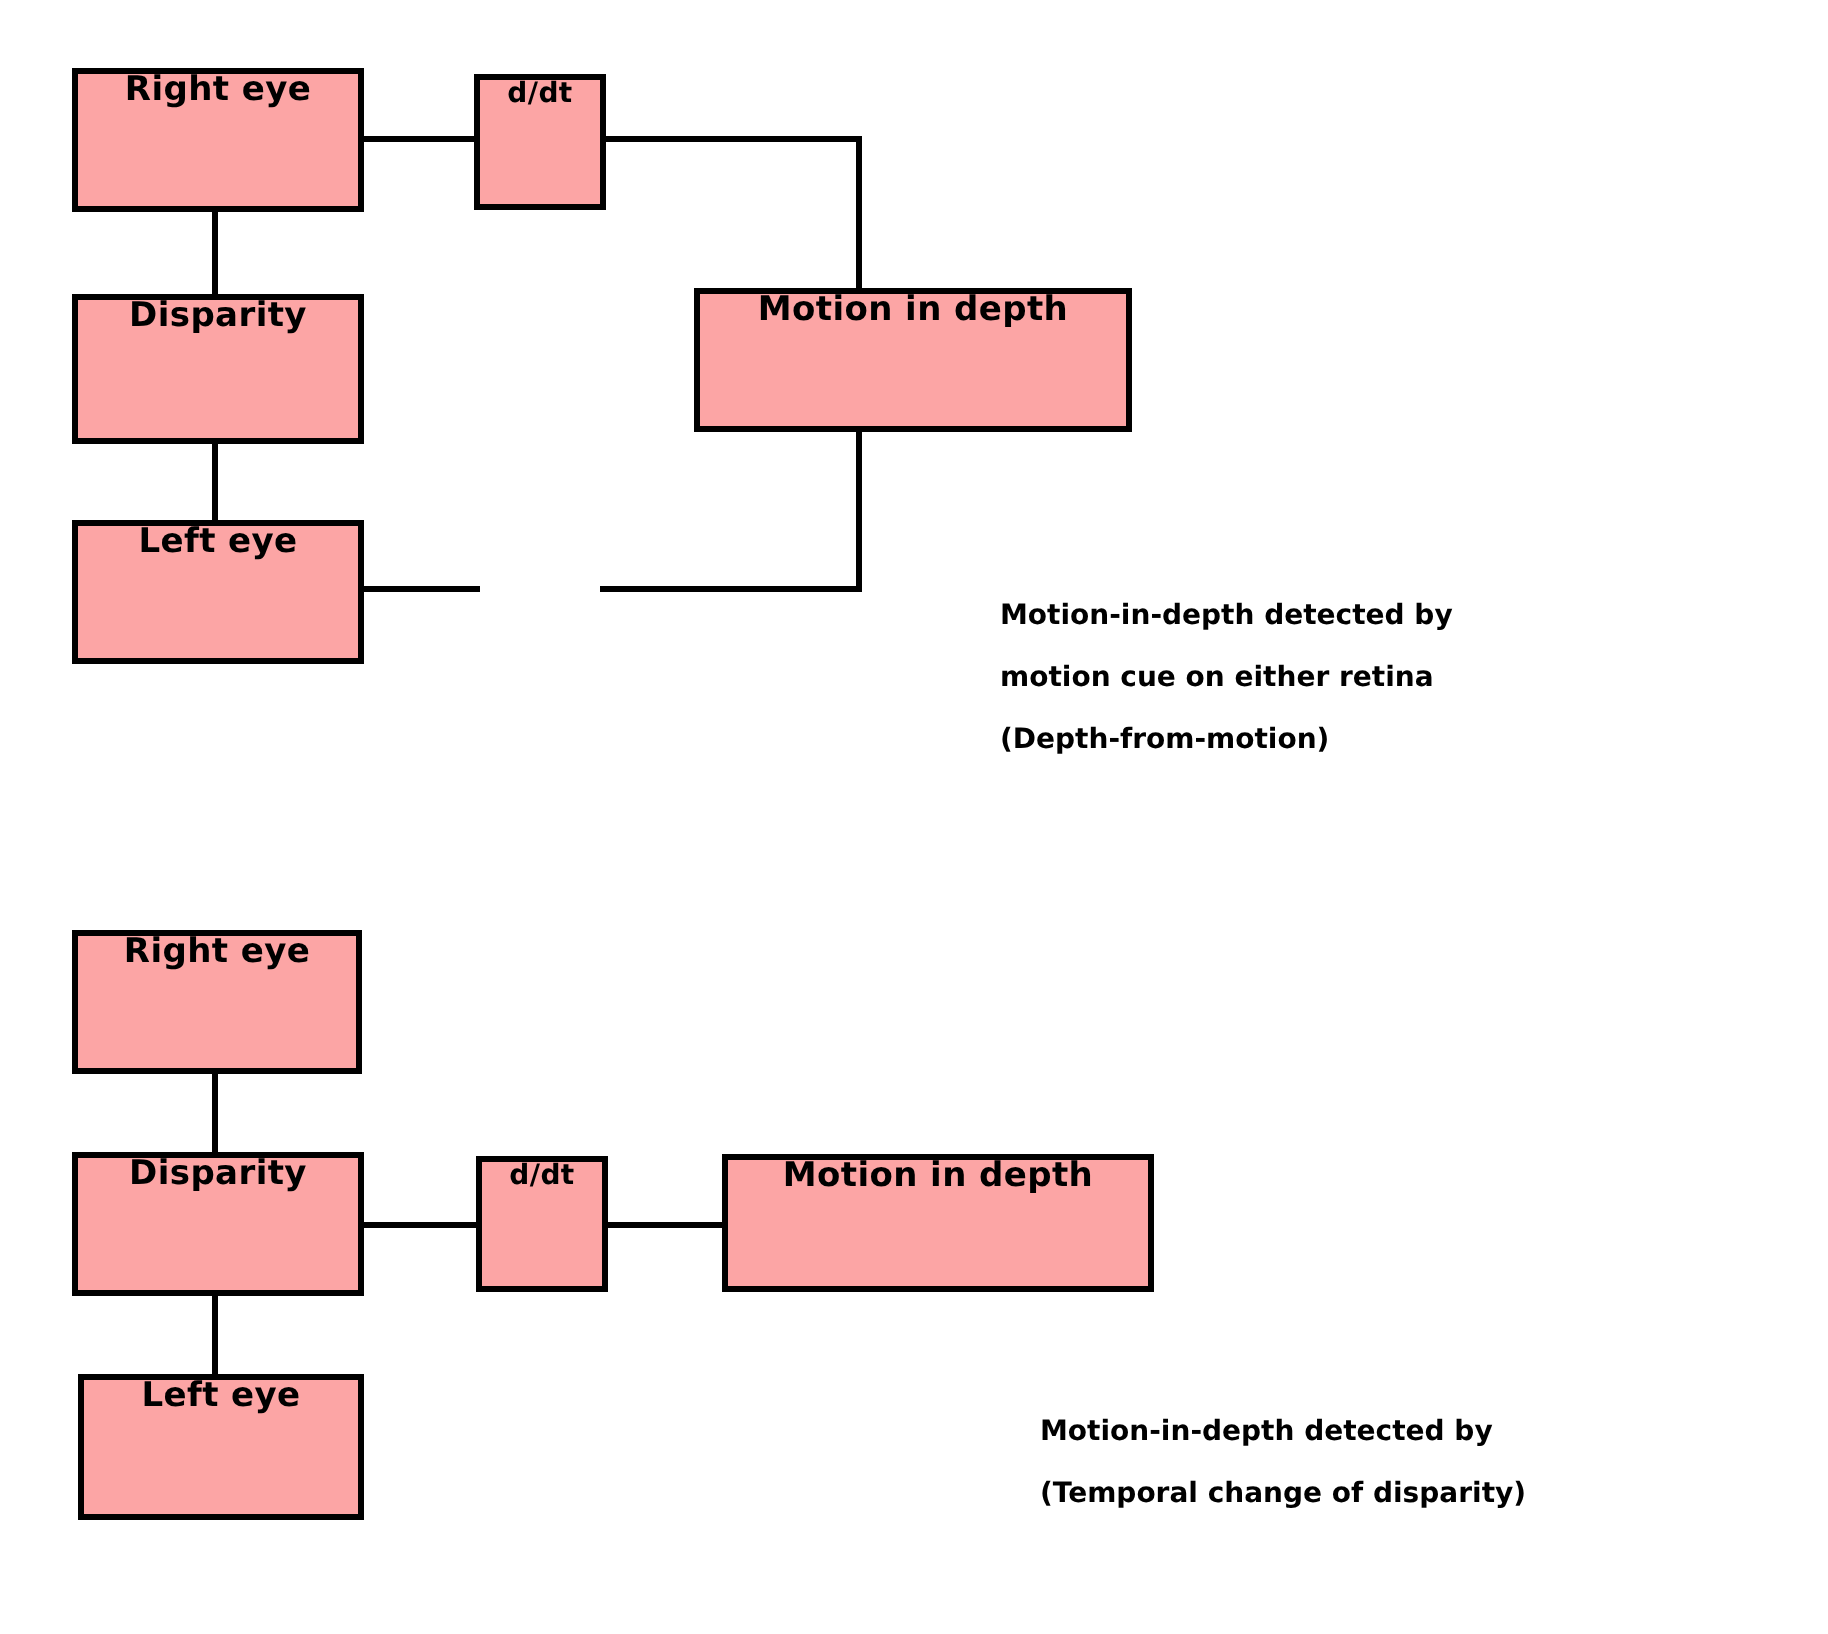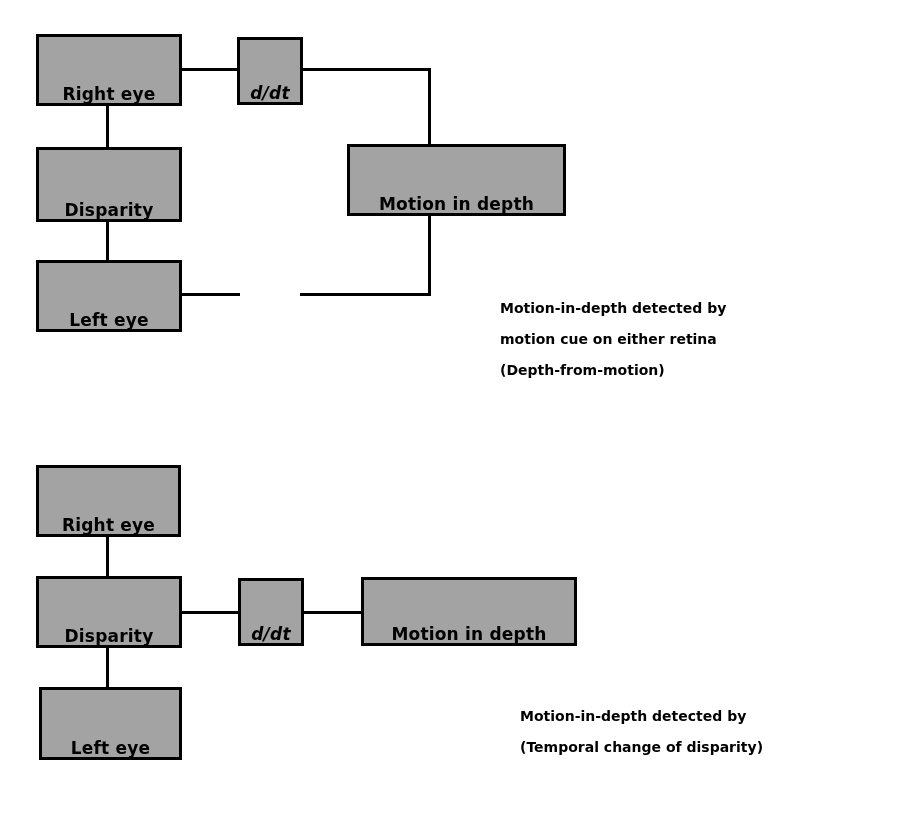--- a/index.html
+++ b/index.html
@@ -12,38 +12,37 @@
     width: 914px;
     height: 817px;
     background: #ffffff;
     overflow: hidden;
     font-family: "DejaVu Sans", sans-serif;
   }
   .box {
     position: absolute;
     box-sizing: border-box;
     border: 3px solid #000000;
-    background: #a3a3a3;
+    background: #fca5a5;
     display: flex;
-    align-items: flex-end;
+    align-items: flex-start;
     justify-content: center;
     z-index: 3;
   }
   .box-label {
     font-family: "DejaVu Sans", sans-serif;
     font-weight: 700;
     font-size: 17px;
     color: #000000;
     letter-spacing: 0.2px;
     line-height: 1;
     white-space: nowrap;
   }
   .box.small .box-label {
-    font-size: 17px;
-    font-style: italic;
+    font-size: 14px;
   }
   .conn {
     position: absolute;
     background: #000000;
     z-index: 1;
   }
   .caption {
     position: absolute;
     font-family: "DejaVu Sans", sans-serif;
     font-weight: 700;

